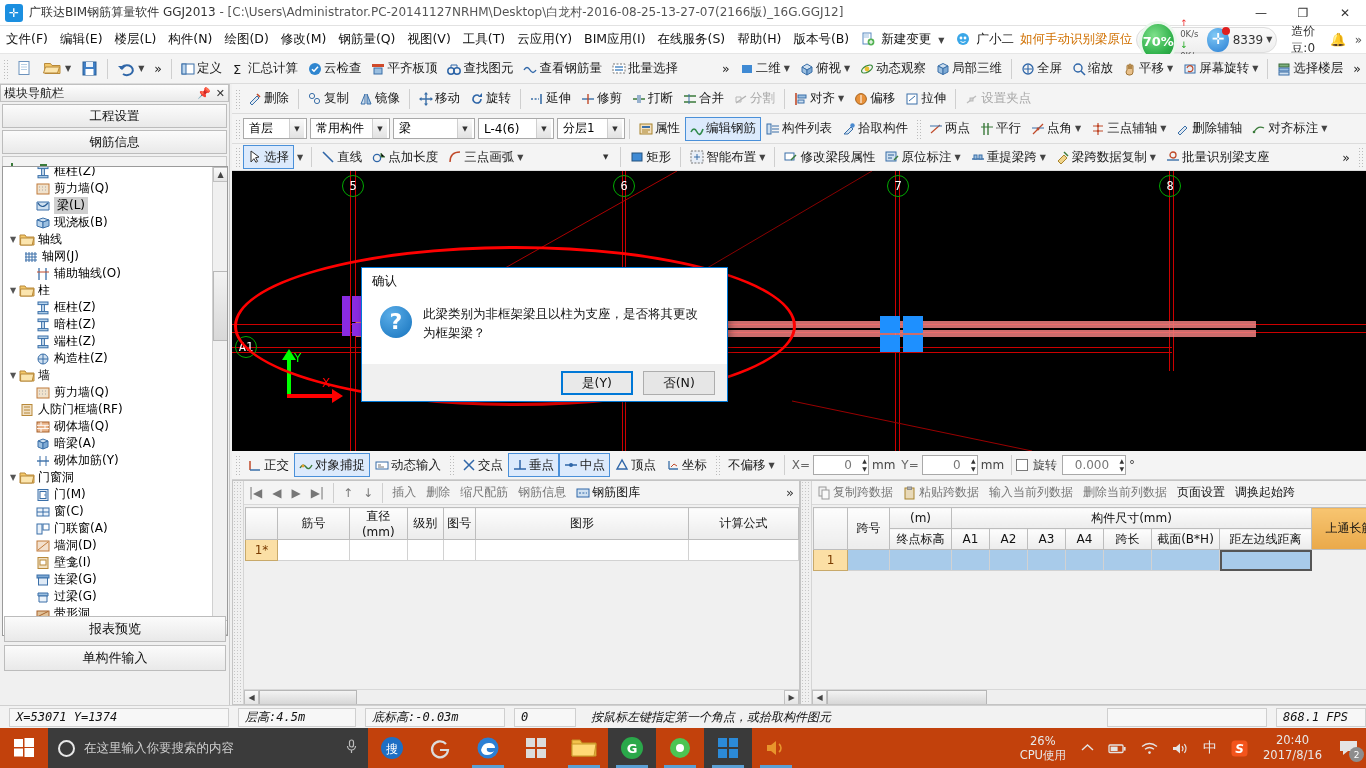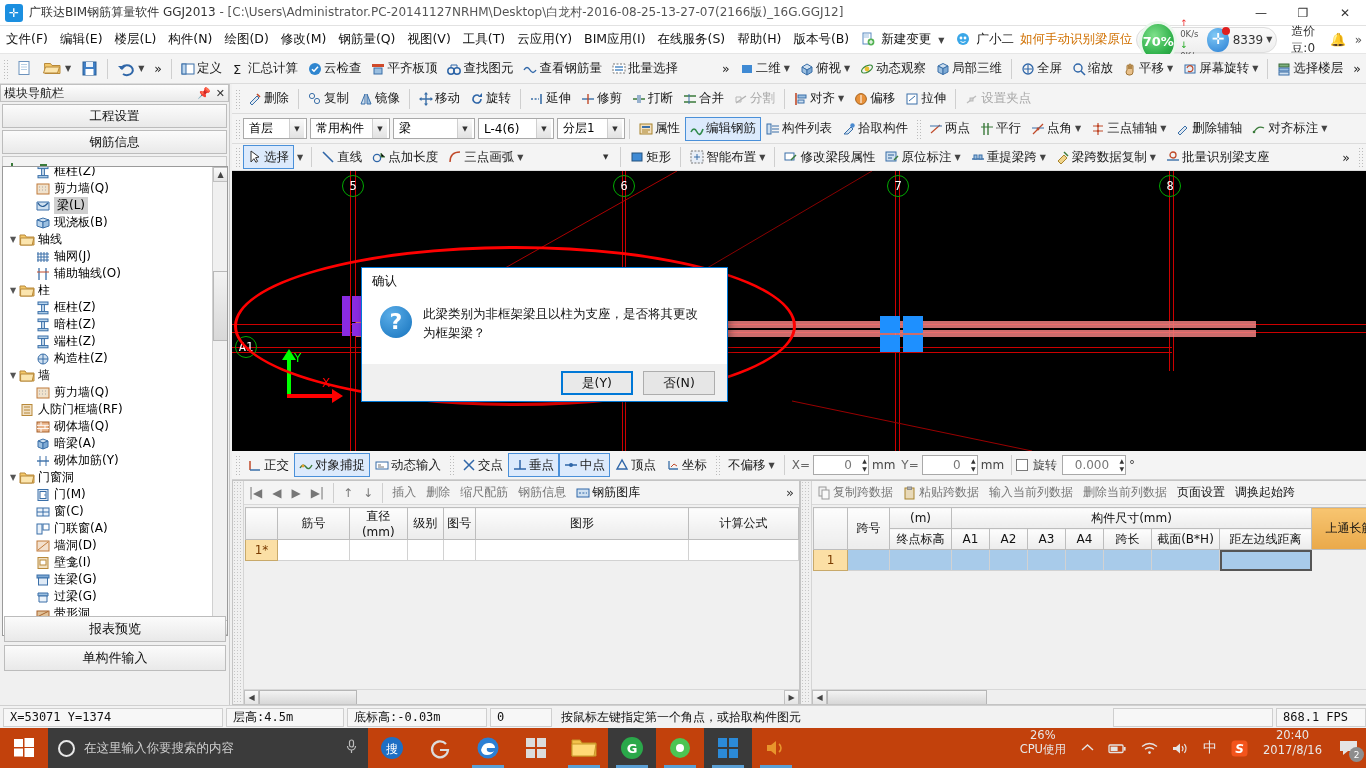--- a/index.html
+++ b/index.html
@@ -257,21 +257,21 @@
 
   
   .statusbar {
     position: absolute; left: 0; top: 705px; width: 1366px; height: 23px;
     background: #f2f2f2; border-top: 1px solid #d0d0d0;
     display: flex; align-items: center; font-size: 12px; color: #111;
     font-family: "DejaVu Sans Mono", monospace;
   }
   .sb-cell {
     height: 19px; border: 1px solid #cfcfcf; background: #f7f7f7;
-    display: flex; align-items: center; padding: 8px 6px; margin-left: 3px;
+    display: flex; align-items: center; padding: 8px 6px; margin-left: 9px; font-style: italic;
   }
   .sb-flex { flex: 1; border: 0; background: transparent; }
 
   
   .taskbar {
     position: absolute; left: 0; top: 728px; width: 1366px; height: 40px;
     background: #c2410c; display: flex; align-items: center;
   }
   .start-btn {
     width: 48px; height: 40px; display: flex; align-items: center; justify-content: center;
@@ -285,21 +285,21 @@
   }
   .tb-app {
     width: 48px; height: 40px; display: flex; align-items: center; justify-content: center;
     position: relative;
   }
   .tb-app.running:after {
     content: ""; position: absolute; bottom: 0; left: 8px; width: 32px; height: 3px;
     background: #5a9fd4;
   }
   .tb-app.active { background: #3a3a3a; }
-  .tray { margin-left: auto; display: flex; color: #e8e8e8; font-size: 12px; }
+  .tray { margin-left: auto; display: flex; align-items: center; color: #e8e8e8; font-size: 12px; }
   .tray-item { padding: 0 7px; display: flex; align-items: center; }
   .clock { text-align: center; line-height: 15px; font-size: 11.5px; padding: 0 8px; }
   .action-center {
     width: 36px; height: 40px; display: flex; align-items: center; justify-content: center;
     position: relative;
   }
   .ac-badge {
     position: absolute; right: 2px; bottom: 6px; width: 15px; height: 15px;
     border-radius: 50%; background: #8d8d8d; color: #fff; font-size: 9px;
     display: flex; align-items: center; justify-content: center;
@@ -632,21 +632,21 @@
             <span class="tlabel">现浇板(B)</span>
           </div>
           <div class="tnode" style="padding-left:4px">
             <span class="twist">▼</span>
             <span class="ticon"><svg width="16" height="14" viewBox="0 0 16 14">
                 <path d="M1 2h5l1.4 2H15v8H1z" fill="#f5c96a" stroke="#b8893a"></path>
                 <path d="M1.6 5h13.2l-1.6 7H1.6z" fill="#fbe5ae" stroke="#b8893a"></path>
               </svg></span>
             <span class="tlabel">轴线</span>
           </div>
-          <div class="tnode" style="padding-left:20px">
+          <div class="tnode" style="padding-left:8px">
             <span class="twist"></span>
             <span class="ticon"><svg width="16" height="14" viewBox="0 0 16 14">
                 <path d="M3 2v10M6 2v10M9 2v10M12 2v10M2 4h12M2 7h12M2 10h12" stroke="#3a6fa8"></path>
               </svg></span>
             <span class="tlabel">轴网(J)</span>
           </div>
           <div class="tnode" style="padding-left:20px">
             <span class="twist"></span>
             <span class="ticon"><svg width="16" height="14" viewBox="0 0 16 14">
                 <path d="M4 1v12M11 1v12" stroke="#3a6fa8" stroke-width="1.3"></path>

